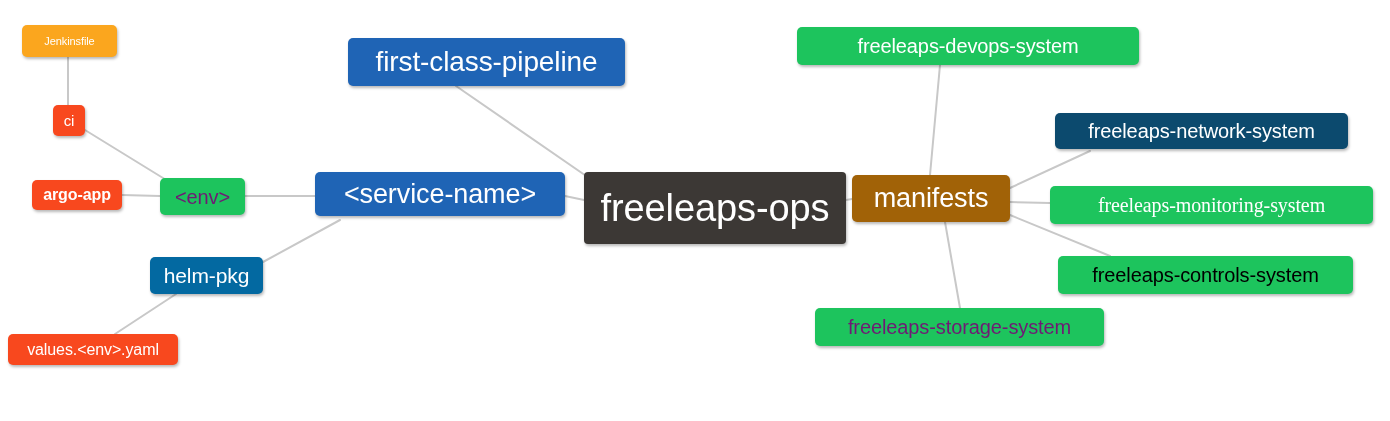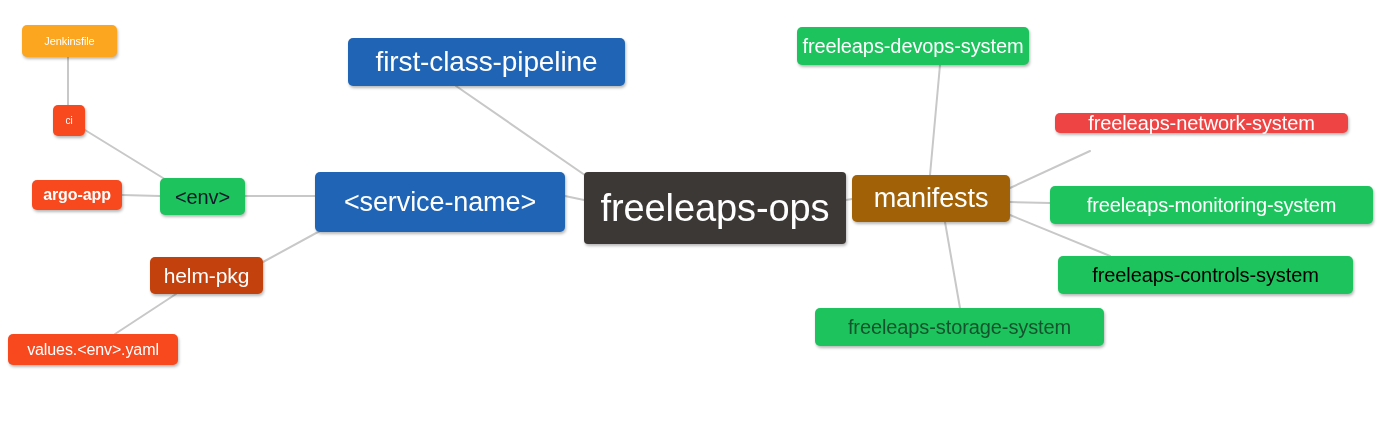--- a/index.html
+++ b/index.html
@@ -63,51 +63,51 @@
       <line x1="1010" y1="215" x2="1110" y2="256" stroke="#c8c8c8" stroke-width="2" stroke-linecap="round"></line>
       <line x1="945" y1="222" x2="960" y2="308" stroke="#c8c8c8" stroke-width="2" stroke-linecap="round"></line>
     </svg>
   <div id="node-layer">
       <div class="node root" style="left: 584px; top: 172px; width: 262px; height: 72px; font-size: 38px; background: rgb(60, 56, 53); color: rgb(255, 255, 255);">
         <span>freeleaps-ops</span>
       </div>
       <div class="node" style="left: 315px; top: 38px; width: 277px; height: 48px; font-size: 28px; background: rgb(31, 100, 181); color: rgb(255, 255, 255); margin-left: 33px;">
         <span>first-class-pipeline</span>
       </div>
-      <div class="node" style="left: 315px; top: 172px; width: 250px; height: 60px; font-size: 27px; background: rgb(31, 100, 181); color: rgb(255, 255, 255);">
+      <div class="node" style="left: 315px; top: 172px; width: 250px; height: 44px; font-size: 27px; background: rgb(31, 100, 181); color: rgb(255, 255, 255);">
         <span>&lt;service-name&gt;</span>
       </div>
       <div class="node" style="left: 852px; top: 175px; width: 158px; height: 47px; font-size: 27px; background: #a16207; color: rgb(255, 255, 255);">
         <span>manifests</span>
       </div>
-      <div class="node" style="left: 160px; top: 178px; width: 85px; height: 37px; font-size: 20px; background: rgb(29, 196, 93); color: #0f172a;">
+      <div class="node" style="left: 160px; top: 178px; width: 85px; height: 37px; font-size: 20px; background: rgb(29, 196, 93); color: #701a75;">
         <span>&lt;env&gt;</span>
       </div>
-      <div class="node" style="left: 150px; top: 257px; width: 113px; height: 37px; font-size: 21px; background: #c2410c; color: rgb(255, 255, 255);">
+      <div class="node" style="left: 150px; top: 257px; width: 113px; height: 37px; font-size: 21px; background: #0369a1; color: rgb(255, 255, 255);">
         <span>helm-pkg</span>
       </div>
-      <div class="node" style="left: 797px; top: 27px; width: 232px; height: 38px; font-size: 20px; background: rgb(29, 196, 93); color: rgb(255, 255, 255);">
+      <div class="node" style="left: 797px; top: 27px; width: 342px; height: 38px; font-size: 20px; background: rgb(29, 196, 93); color: rgb(255, 255, 255);">
         <span>freeleaps-devops-system</span>
       </div>
-      <div class="node" style="left: 1055px; top: 113px; width: 293px; height: 20px; font-size: 20px; background: #ef4444; color: rgb(255, 255, 255);">
+      <div class="node" style="left: 1055px; top: 113px; width: 293px; height: 36px; font-size: 20px; background: #0c4a6e; color: rgb(255, 255, 255);">
         <span>freeleaps-network-system</span>
       </div>
-      <div class="node" style="left: 1050px; top: 186px; width: 323px; height: 38px; font-size: 20px; background: rgb(29, 196, 93); color: rgb(255, 255, 255);">
+      <div class="node" style="left: 1050px; top: 186px; width: 323px; height: 38px; font-size: 20px; background: rgb(29, 196, 93); color: rgb(255, 255, 255); font-family: Liberation Serif, serif;">
         <span>freeleaps-monitoring-system</span>
       </div>
       <div class="node" style="left: 1058px; top: 256px; width: 295px; height: 38px; font-size: 20px; background: rgb(29, 196, 93); color: #000000;">
         <span>freeleaps-controls-system</span>
       </div>
-      <div class="node" style="left: 815px; top: 308px; width: 289px; height: 38px; font-size: 20px; background: rgb(29, 196, 93); color: #14532d;">
+      <div class="node" style="left: 815px; top: 308px; width: 289px; height: 38px; font-size: 20px; background: rgb(29, 196, 93); color: #701a75;">
         <span>freeleaps-storage-system</span>
       </div>
       <div class="node" style="left: 22px; top: 25px; width: 95px; height: 32px; font-size: 11px; background: rgb(251, 166, 30); color: rgb(255, 255, 255);">
         <span>Jenkinsfile</span>
       </div>
-      <div class="node" style="left: 53px; top: 105px; width: 32px; height: 31px; font-size: 10px; background: rgb(248, 72, 30); color: rgb(255, 255, 255);">
+      <div class="node" style="left: 53px; top: 105px; width: 32px; height: 31px; font-size: 15px; background: rgb(248, 72, 30); color: rgb(255, 255, 255);">
         <span>ci</span>
       </div>
       <div class="node" style="left: 32px; top: 180px; width: 90px; height: 30px; font-size: 16px; background: rgb(248, 72, 30); color: rgb(255, 255, 255); font-weight: bold;">
         <span>argo-app</span>
       </div>
       <div class="node" style="left: 8px; top: 334px; width: 170px; height: 31px; font-size: 16px; background: rgb(248, 72, 30); color: rgb(255, 255, 255); align-items: center;">
         <span>values.&lt;env&gt;.yaml</span>
       </div>
     </div>
 </div>

